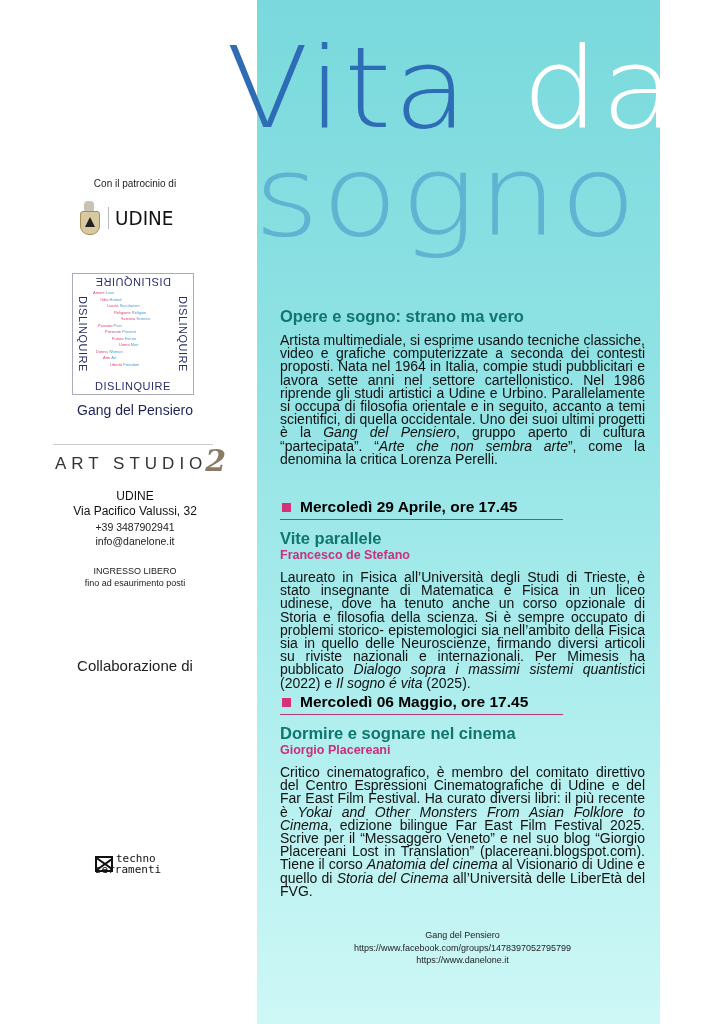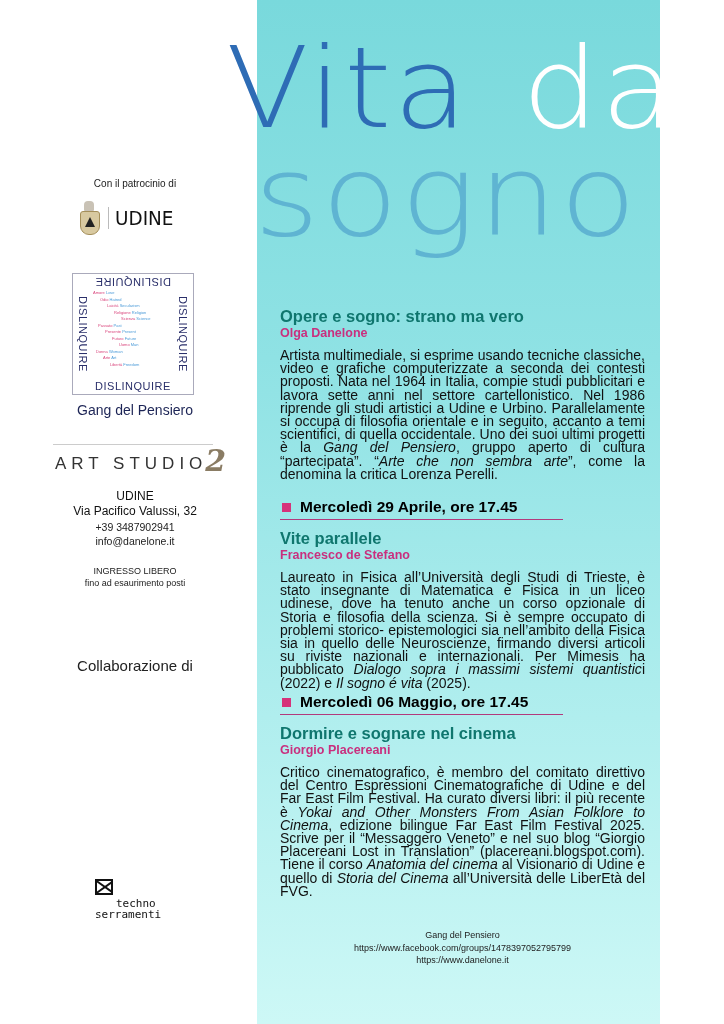--- a/index.html
+++ b/index.html
@@ -65,21 +65,21 @@
   .comec .c3 { font-size: 11px; margin-top: 1px; }
 
   .dso { position: absolute; left: 100px; top: 763px; width: 70px; text-align: center; }
   .dso .mark { font-family: "DejaVu Serif", serif; font-weight: bold; font-size: 36px; line-height: 36px; color: #111; letter-spacing: -6px; }
   .dso .name { font-family: "DejaVu Sans", sans-serif; font-weight: bold; font-size: 9px; color: #111; transform: scaleX(0.85); letter-spacing: 0px; margin-top: 2px; }
 
   .techno { position: absolute; left: 95px; top: 853px; display: flex; align-items: center; }
   .techno .box { width: 18px; height: 16px; border: 2px solid #111; box-sizing: border-box; position: relative; overflow: hidden; }
   .techno .box::before { content: ""; position: absolute; left: -3px; top: 5px; width: 22px; height: 2px; background: #111; transform: rotate(35deg); }
   .techno .box::after { content: ""; position: absolute; left: -3px; top: 5px; width: 22px; height: 2px; background: #111; transform: rotate(-35deg); }
-  .techno .words { font-family: "DejaVu Sans Mono", monospace; font-size: 11px; line-height: 11px; color: #111; margin-left: 3px; margin-top: 45px; }
+  .techno .words { font-family: "DejaVu Sans Mono", monospace; font-size: 11px; line-height: 11px; color: #111; margin-left: 3px; }
   .techno .words .l2 { margin-left: -21px; }
 
   .event { position: absolute; left: 280px; width: 375px; }
   .event-head { display: flex; align-items: center; padding-bottom: 3px; border-bottom: 1.5px solid #b23a7c; width: 283px; }
   .bullet { width: 9px; height: 9px; background: #d6327a; margin-right: 9px; margin-left: 2px; flex: none; }
   .event-date { font-size: 15.5px; font-weight: bold; color: #000; white-space: nowrap; }
   .event-title { font-size: 16.5px; font-weight: bold; color: #0f766e; margin-top: 9px; line-height: 19px; }
   .event-speaker { font-size: 12.5px; font-weight: bold; color: #c92f7e; line-height: 15px; }
   .event-body { font-size: 14px; line-height: 13.2px; color: #111; text-align: justify; margin-top: 8px; width: 365px; }
   .event-body i { font-style: italic; }
@@ -156,21 +156,20 @@
     <div class="box"></div>
     <div class="words">
       <div>techno</div>
       <div class="l2">serramenti</div>
     </div>
   </div>
 </div>
 
 <div class="event ev1">
   <div class="event-title">Opere e sogno: strano ma vero</div>
-  <div class="event-speaker">Olga Danelone</div>
   <div class="event-body"><span>Artista multimediale, si esprime usando tecniche classiche, video e grafiche computerizzate a seconda dei contesti proposti. Nata nel 1964 in Italia, compie studi pubblicitari e lavora sette anni nel settore cartellonistico. Nel 1986 riprende gli studi artistici a Udine e Urbino. Parallelamente si occupa di  filosofia orientale e in seguito, accanto a temi scientifici, di quella occidentale. Uno dei suoi ultimi progetti è la </span><i>Gang del Pensiero</i><span>, gruppo aperto di cultura “partecipata”. “</span><i>Arte che non sembra arte</i><span>”, come la denomina la critica Lorenza Perelli.</span></div>
 </div>
 
 <div class="event ev2">
   <div class="event-head">
     <span class="bullet"></span>
     <span class="event-date">Mercoledì 29 Aprile, ore 17.45</span>
   </div>
   <div class="event-title">Vite parallele</div>
   <div class="event-speaker">Francesco de Stefano</div>

